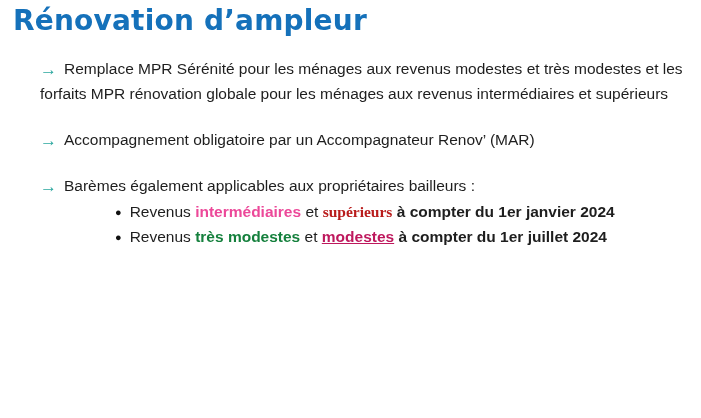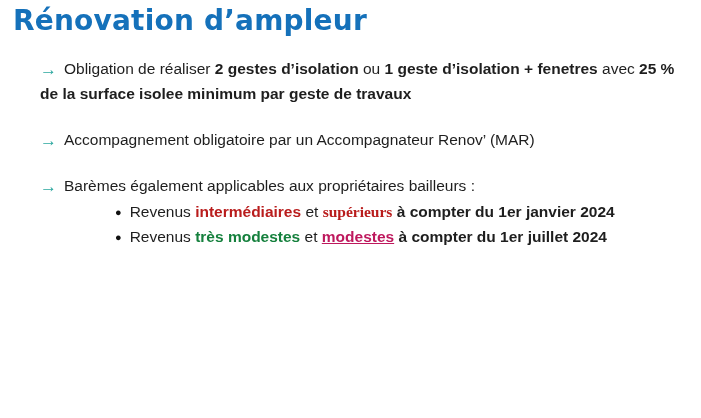--- a/index.html
+++ b/index.html
@@ -63,21 +63,21 @@
   }
   .bullet-group { margin: 0 0 21px 0; }
   .bullet-group .bullet { margin-bottom: 2px; }
 </style>
 </head>
 <body>
 
 <div class="slide">
   <h1 class="title" style="color: rgb(21, 113, 186);">Rénovation d’ampleur</h1>
   <div class="content" id="bullets">
-      <div class="bullet"><span class="arrow" style="color: rgb(43, 167, 159);">→</span><span class="seg">Obligation de réaliser </span><span class="seg b">2 gestes d’isolation</span><span class="seg"> ou </span><span class="seg b">1 geste d’isolation + fenetres</span><span class="seg"> avec </span><span class="seg b">25 % de la surface isolee minimum par geste de travaux</span></div>
+      <div class="bullet"><span class="arrow" style="color: rgb(43, 167, 159);">→</span><span class="seg">Remplace MPR Sérénité pour les ménages aux revenus modestes et très modestes et les forfaits MPR rénovation globale pour les ménages aux revenus intermédiaires et supérieurs</span></div>
       <div class="bullet"><span class="arrow" style="color: rgb(43, 167, 159);">→</span><span class="seg">Accompagnement obligatoire par un Accompagnateur Renov’ (MAR)</span></div>
       <div class="bullet-group">
         <div class="bullet"><span class="arrow" style="color: rgb(43, 167, 159);">→</span><span class="seg">Barèmes également applicables aux propriétaires bailleurs :</span></div>
-        <div class="sub-bullet"><span class="dot">●</span><span class="seg">Revenus </span><span class="seg b" style="color: #b91c1c;">intermédiaires</span><span class="seg"> et </span><span class="seg b" style="color: #b91c1c; font-family: Liberation Serif, serif;">supérieurs</span><span class="seg b"> à compter du 1er janvier 2024</span></div>
+        <div class="sub-bullet"><span class="dot">●</span><span class="seg">Revenus </span><span class="seg b" style="color: #ec4899;">intermédiaires</span><span class="seg"> et </span><span class="seg b" style="color: #b91c1c; font-family: Liberation Serif, serif;">supérieurs</span><span class="seg b"> à compter du 1er janvier 2024</span></div>
         <div class="sub-bullet"><span class="dot">●</span><span class="seg">Revenus </span><span class="seg b" style="color: #15803d;">très modestes</span><span class="seg"> et </span><span class="seg b" style="color: #be185d; text-decoration: underline;">modestes</span><span class="seg b"> à compter du 1er juillet 2024</span></div>
       </div>
     </div>
 </div>
 
 </body></html>

